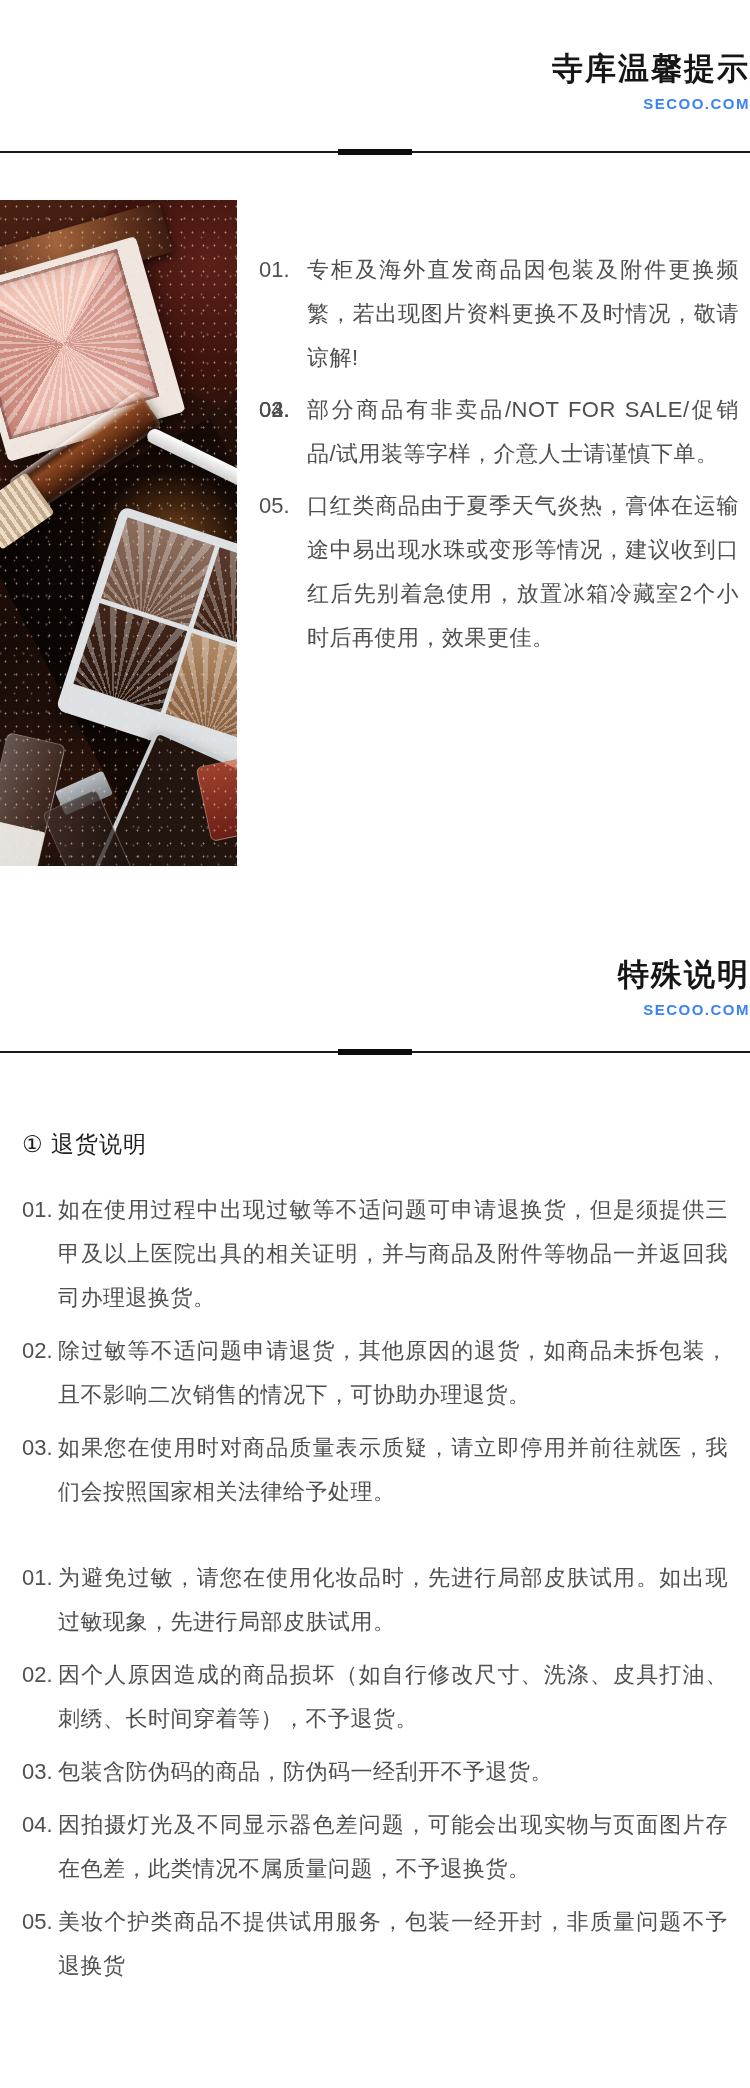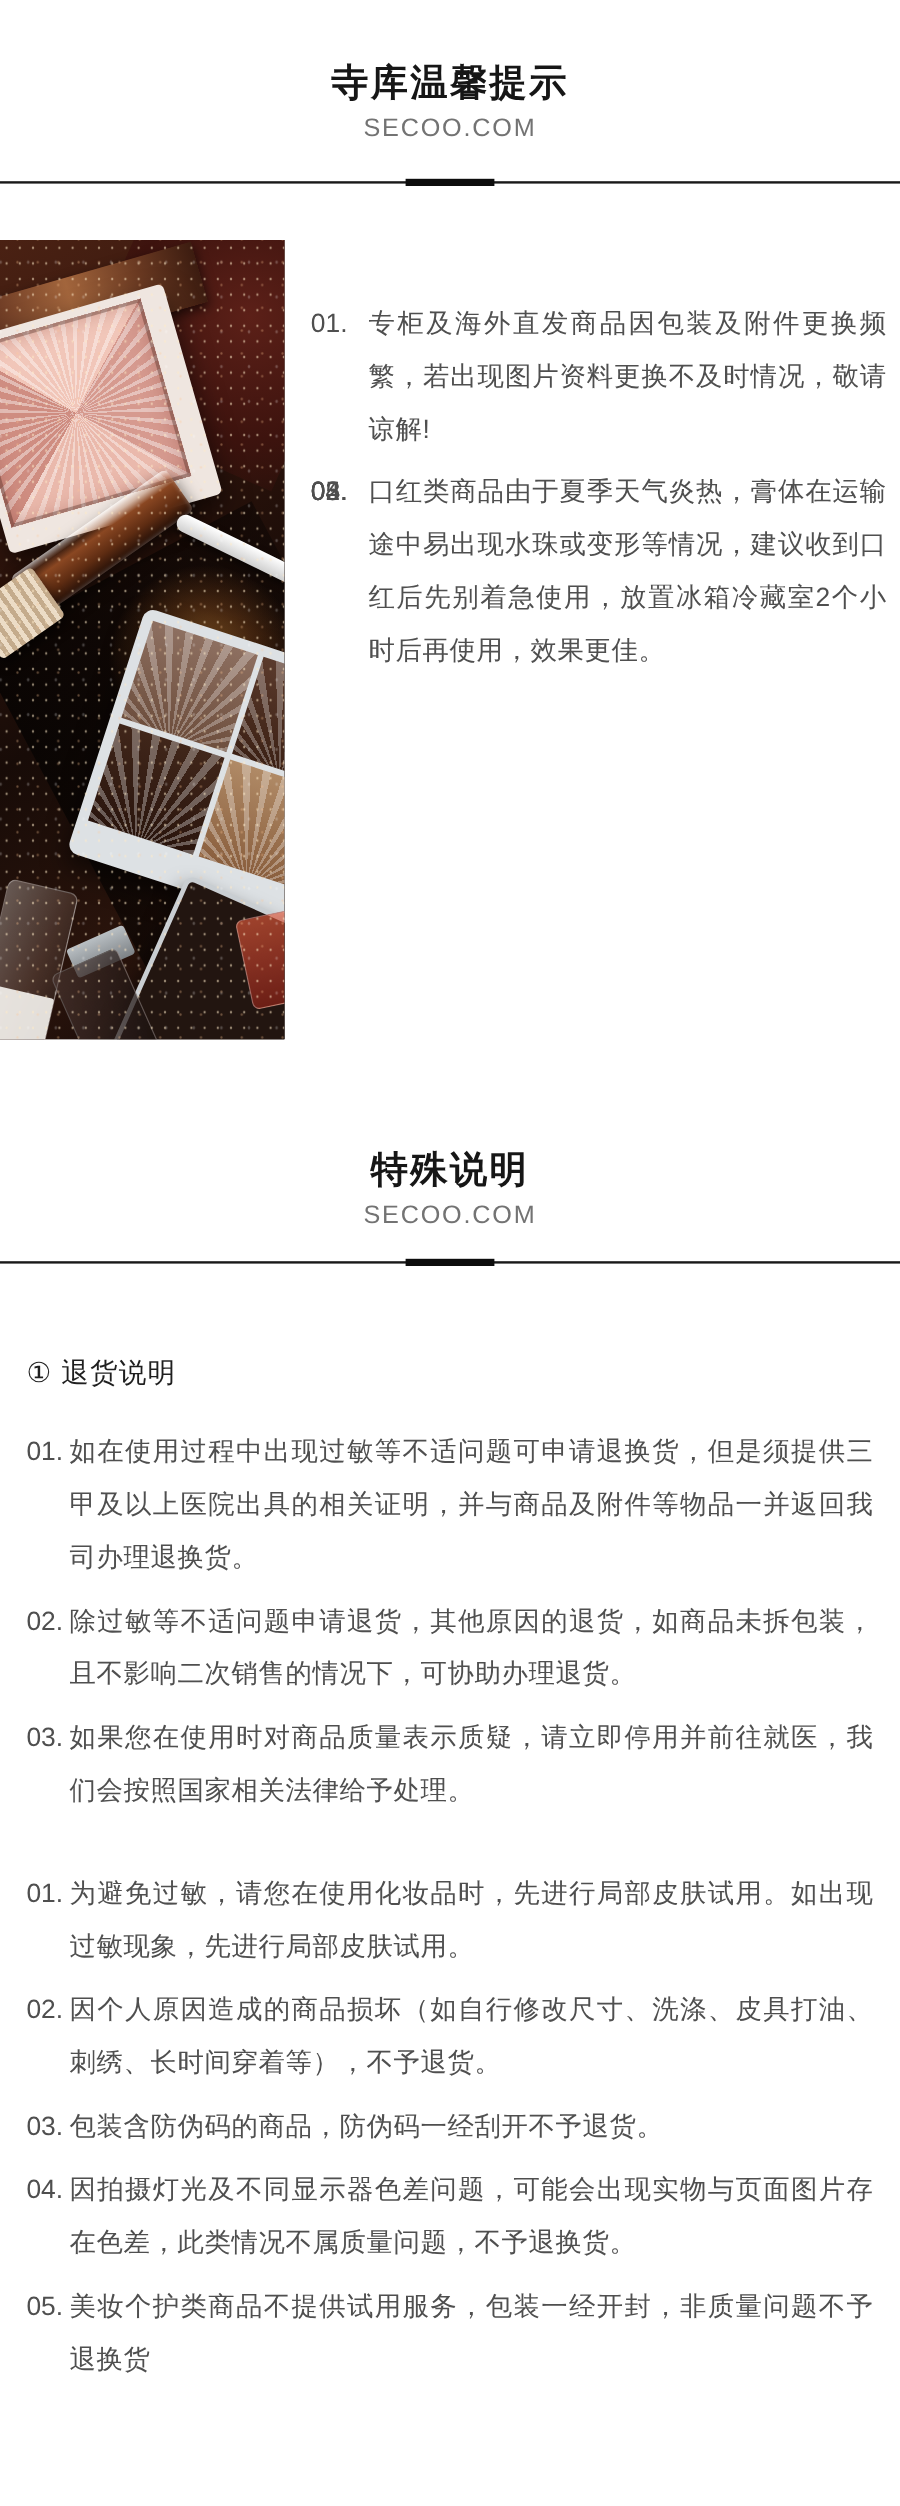--- a/index.html
+++ b/index.html
@@ -1,23 +1,23 @@
 <!DOCTYPE html>
 <html><head>
 <meta charset="utf-8">
 <style>
   html,body{margin:0;padding:0;background:#ffffff;}
   .page{
     position:relative;width:750px;height:2088px;overflow:hidden;background:#ffffff;
     font-family:"Liberation Sans","DejaVu Sans",sans-serif;color:#4c4c4c;
   }
   
-  .hdr{position:absolute;left:0;width:750px;text-align:center;}
+  .hdr{position:absolute;left:0;width:750px;text-align:right;}
   .hdr-title{font-size:31px;font-weight:600;color:#161616;letter-spacing:2px;line-height:38px;}
-  .hdr-sub{font-size:21px;font-weight:400;color:#737373;letter-spacing:1.5px;margin-top:7px;}
+  .hdr-sub{font-size:15px;font-weight:700;color:#3b82f6;letter-spacing:1.5px;margin-top:7px;}
   .divider{position:absolute;left:0;width:750px;height:2px;background:#191919;}
   .divider-bar{position:absolute;left:338px;top:-2px;width:74px;height:6px;background:#0d0d0d;}
   
   .tips{position:absolute;left:259px;top:248px;width:480px;margin:0;padding:0;list-style:none;}
   .tips li{position:relative;padding-left:48px;margin:0 0 8px 0;font-size:22px;line-height:44px;
     text-align:justify;letter-spacing:0.5px;color:#4f4f4f;}
   .tips .num{position:absolute;left:0;top:0;letter-spacing:0;}
   
   .sec{position:absolute;left:22px;width:706px;}
   .sec h2{margin:0 0 26px 0;font-size:23px;font-weight:500;color:#1f1f1f;letter-spacing:1px;line-height:36px;}
@@ -136,20 +136,21 @@
       <span>专柜及海外直发商品因包装及附件更换频繁，若出现图片资料更换不及时情况，敬请谅解!</span>
     </li>
     <li>
       <span class="num">02.</span>
     </li>
     <li>
       <span class="num">03.</span>
     </li>
     <li>
       <span class="num">04.</span>
+      <span>部分商品有非卖品/NOT FOR SALE/促销品/试用装等字样，介意人士请谨慎下单。</span>
     </li>
     <li>
       <span class="num">05.</span>
       <span>口红类商品由于夏季天气炎热，膏体在运输途中易出现水珠或变形等情况，建议收到口红后先别着急使用，放置冰箱冷藏室2个小时后再使用，效果更佳。</span>
     </li>
   </ol>
 
   <header class="hdr" style="top:956px">
     <div class="hdr-title">特殊说明</div>
     <div class="hdr-sub">SECOO.COM</div>

